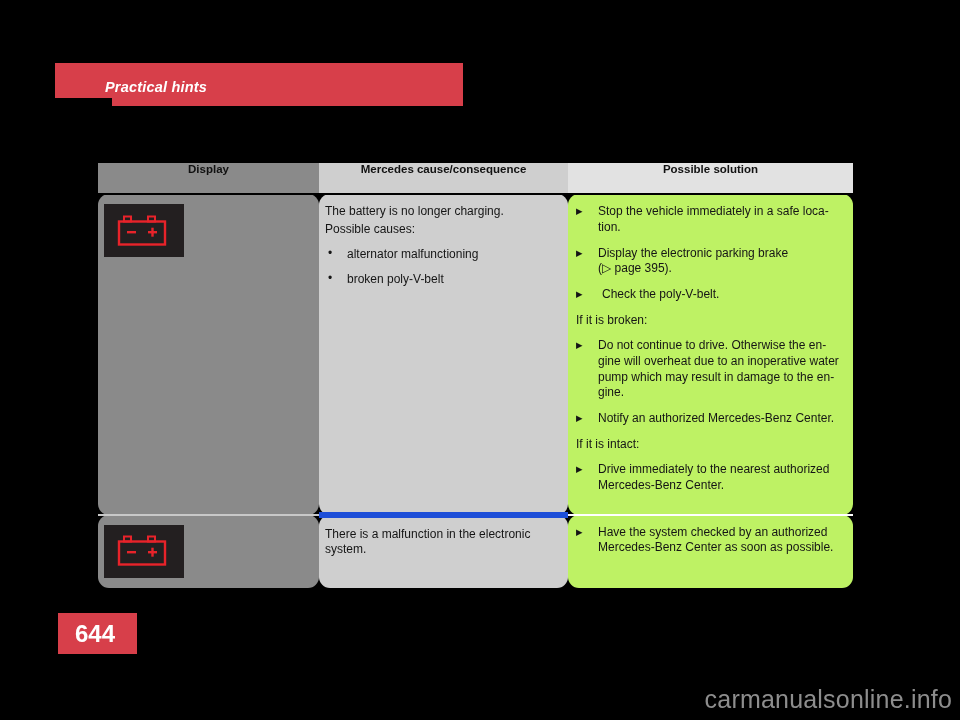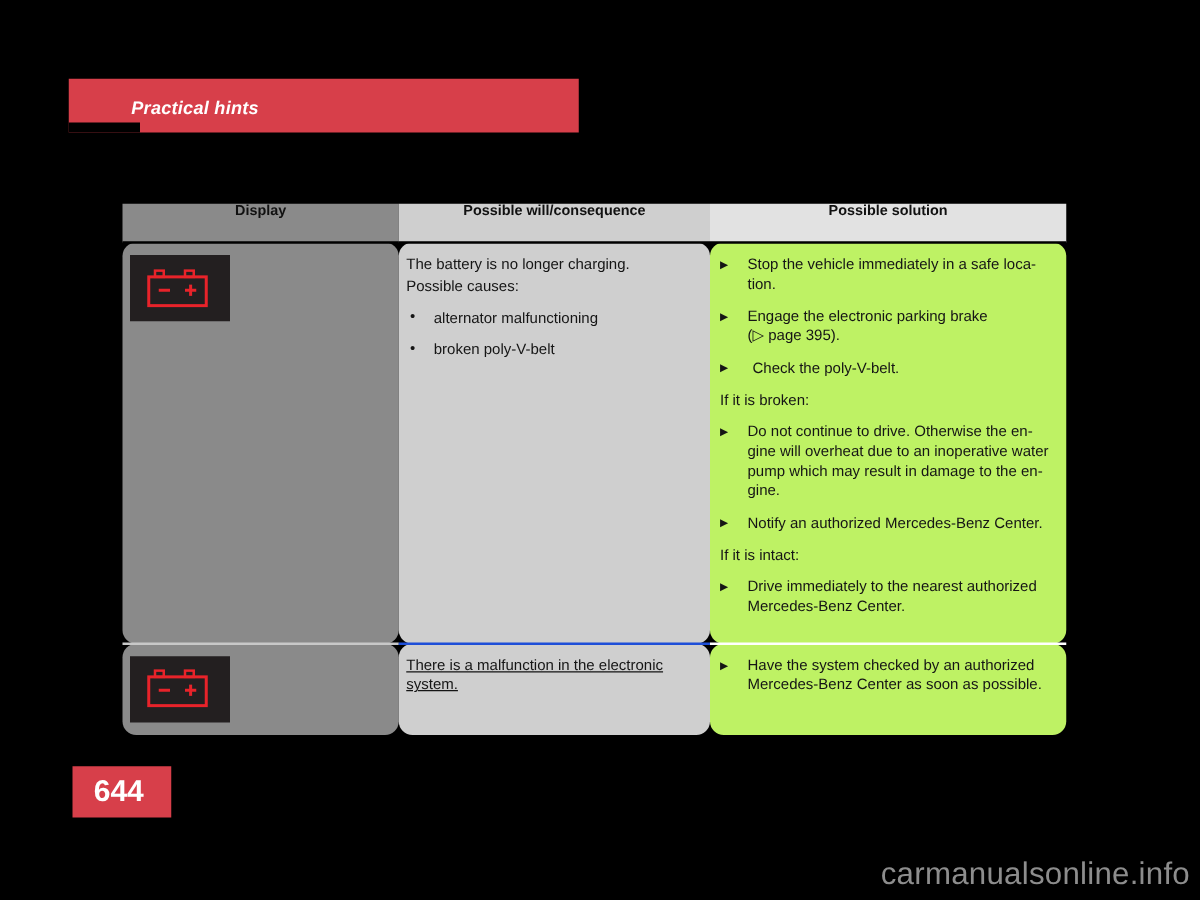--- a/index.html
+++ b/index.html
@@ -84,21 +84,21 @@
     font-size: 12px;
     color: #151515;
     line-height: 1.32;
     border-radius: 11px;
   }
   .cell.display  { background: #8a8a8a; padding: 9px 6px 10px 6px; }
   .cell.cause    { background: #cfcfcf; padding: 9px 10px 10px 6px; }
   .cell.solution { background: #bef264; padding: 9px 10px 10px 6px; }
 
   .row-sep-display  { border-top: 2px solid #c8c8c8; }
-  .row-sep-cause    { border-top: 2px solid #1d4ed8; text-decoration: underline; }
+  .row-sep-cause    { border-top: 6px solid #1d4ed8; }
   .row-sep-solution { border-top: 2px solid #ffffff; }
 
   
   .telltale {
     width: 80px;
     height: 53px;
     background: #231f20;
     display: flex;
     align-items: center;
     justify-content: center;
@@ -191,21 +191,21 @@
 
 <table class="table">
   <colgroup>
     <col class="col-display">
     <col class="col-cause">
     <col class="col-solution">
   </colgroup>
   <thead>
     <tr>
       <th class="th display">Display</th>
-      <th class="th cause">Possible will/consequence</th>
+      <th class="th cause">Mercedes cause/consequence</th>
       <th class="th solution">Possible solution</th>
     </tr>
   </thead>
   <tbody>
 
     <tr>
       <td class="cell display">
         <div class="telltale">
           <svg width="54" height="32" viewBox="0 0 54 32" aria-hidden="true">
             <rect x="7" y="1.5" width="7" height="5" fill="none" stroke="#e8232a" stroke-width="2"></rect>
@@ -227,21 +227,21 @@
         </ul>
       </td>
 
       <td class="cell solution">
         <ul class="arrows">
           <li>
             <span>Stop the vehicle immediately in a safe loca-</span><br>
             <span>tion.</span>
           </li>
           <li>
-            <span>Engage the electronic parking brake</span><br>
+            <span>Display the electronic parking brake</span><br>
             <span>(▷ page 395).</span>
           </li>
           <li class="extra-indent"> Check the poly-V-belt.</li>
         </ul>
 
         <div class="label-line">If it is broken:</div>
 
         <ul class="arrows">
           <li>Do not continue to drive. Otherwise the en-gine will overheat due to an inoperative water pump which may result in damage to the en-gine.</li>
           <li>Notify an authorized Mercedes-Benz Center.</li>

